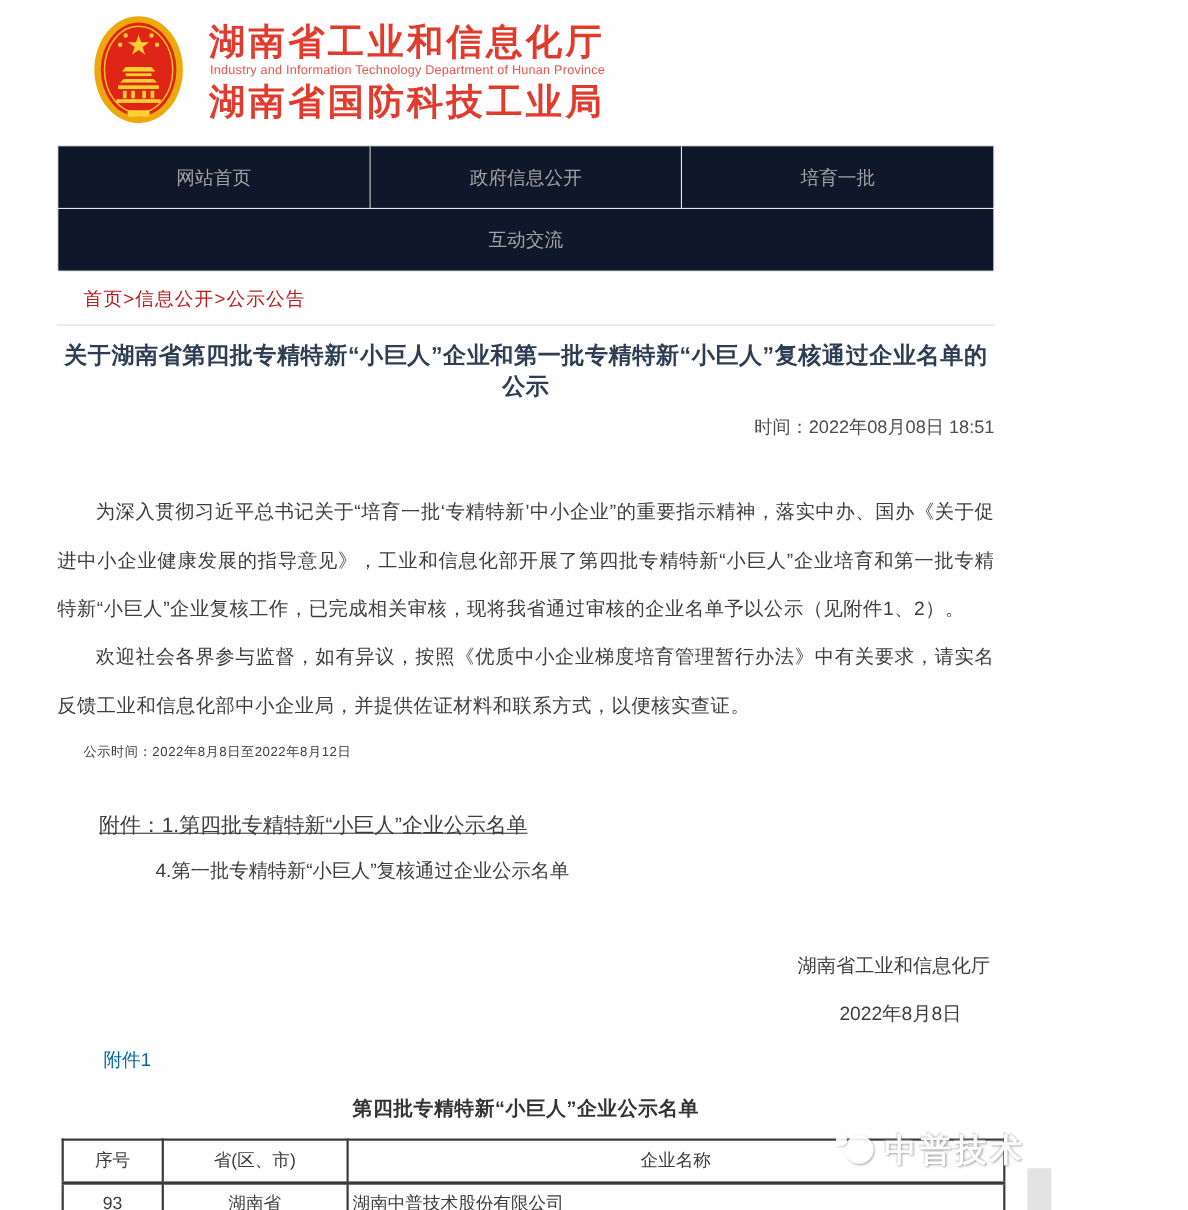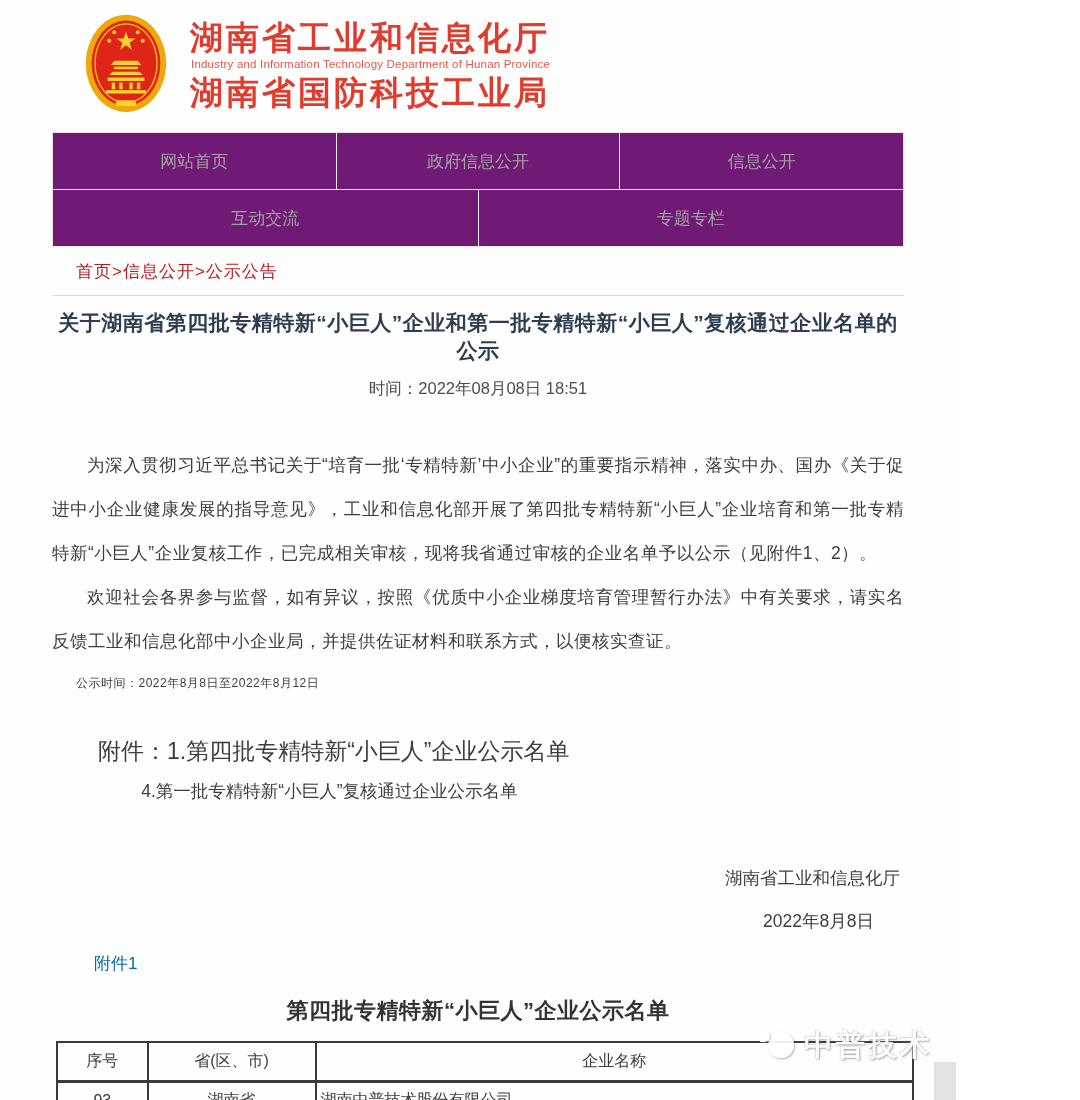--- a/index.html
+++ b/index.html
@@ -29,63 +29,63 @@
     font-size: 11.5px; color: #e8564a; letter-spacing: 0.2px;
     margin: 5px 0 5px 1px; white-space: nowrap;
   }
 
   
   .main-nav { margin: 2px 52px 0 52px; border: 1px solid #e4e4e4; border-bottom: none; }
   .nav-row { display: flex; height: 57px; border-bottom: 1px solid #e4e4e4; }
   .nav-cell {
     flex: 1; display: flex; align-items: center; justify-content: center;
     font-size: 17px; color: #a3a3a3; border-right: 1px solid #e9e9e9;
-    cursor: pointer; text-decoration: none; background: #701a75;
+    cursor: pointer; text-decoration: none; background: #0f172a;
   }
   .nav-cell:last-child { border-right: none; }
 
   
   .breadcrumb-bar {
     margin: 0 52px; padding: 13px 0 12px 24px;
     border-bottom: 1px solid #d9d9d9;
   }
   .breadcrumb { font-size: 17px; color: #b91c1c; letter-spacing: 1px; cursor: pointer; }
 
   
   .article { margin: 0 52px; position: relative; }
   .article-title {
     margin-top: 13px;
     text-align: center;
     font-size: 21px; font-weight: bold; color: #2d3e52;
     letter-spacing: 0.5px;
   }
   .publish-time {
-    margin-top: 13px; text-align: center;
+    margin-top: 13px; text-align: right;
     font-size: 16.5px; color: #4c4c4c;
   }
   .body-text { margin-top: 43px; }
   .para {
     font-size: 17.5px; color: #3d3d3d; line-height: 44px;
     text-indent: 2em; text-align: justify; letter-spacing: 0.5px;
   }
   .info-line {
     font-size: 12px; color: #3d3d3d; line-height: 40px;
     padding-left: 2em; letter-spacing: 0.5px;
   }
   .attachments { margin-top: 28px; }
-  .att-line1 { font-size: 23px; color: #3d3d3d; line-height: 40px; padding-left: 2em; }
+  .att-line1 { font-size: 19px; color: #3d3d3d; line-height: 40px; padding-left: 2em; text-decoration: underline; }
   .att-line2 { font-size: 17.5px; color: #3d3d3d; line-height: 40px; padding-left: 5.1em; }
 
   .signature { margin-top: 52px; text-align: right; }
   .signature-org { font-size: 17.5px; color: #3d3d3d; line-height: 30px; padding-right: 4px; }
   .signature-date { font-size: 17.5px; color: #3d3d3d; line-height: 30px; margin-top: 13px; padding-right: 30px; }
 
   
   .annex-label { margin-top: 16px; padding-left: 42px; font-size: 17px; color: #0369a1; }
-  .annex-title { margin-top: 21px; text-align: center; font-size: 22px; font-weight: bold; color: #333; letter-spacing: 0.5px; }
+  .annex-title { margin-top: 21px; text-align: center; font-size: 18px; font-weight: bold; color: #333; letter-spacing: 0.5px; }
   .annex-table {
     width: calc(100% + 6px); margin-left: 4px; margin-top: 15px;
     border-collapse: collapse; table-layout: fixed;
   }
   .annex-table th, .annex-table td {
     border: 2px solid #3a3a3a; height: 39px;
     font-size: 16px; color: #3b3b3b; font-weight: normal;
     text-align: center; vertical-align: middle;
   }
   .annex-table thead tr { border-bottom: 3px solid #3a3a3a; }
@@ -153,25 +153,24 @@
       <div class="org-cn">湖南省工业和信息化厅</div>
       <div class="org-en">Industry and Information Technology Department of Hunan Province</div>
       <div class="org-cn">湖南省国防科技工业局</div>
     </div>
   </header>
 
   <nav class="main-nav">
     <div class="nav-row">
       <a class="nav-cell">网站首页</a>
       <a class="nav-cell">政府信息公开</a>
-      <a class="nav-cell">信息公开</a>
+      <a class="nav-cell">培育一批</a>
     </div>
     <div class="nav-row">
       <a class="nav-cell">互动交流</a>
-      <a class="nav-cell">专题专栏</a>
     </div>
   </nav>
 
   <div class="breadcrumb-bar">
     <span class="breadcrumb">首页&gt;信息公开&gt;公示公告</span>
   </div>
 
   <main class="article">
     <h1 class="article-title">关于湖南省第四批专精特新“小巨人”企业和第一批专精特新“小巨人”复核通过企业名单的公示</h1>
     <div class="publish-time">时间：2022年08月08日 18:51</div>

